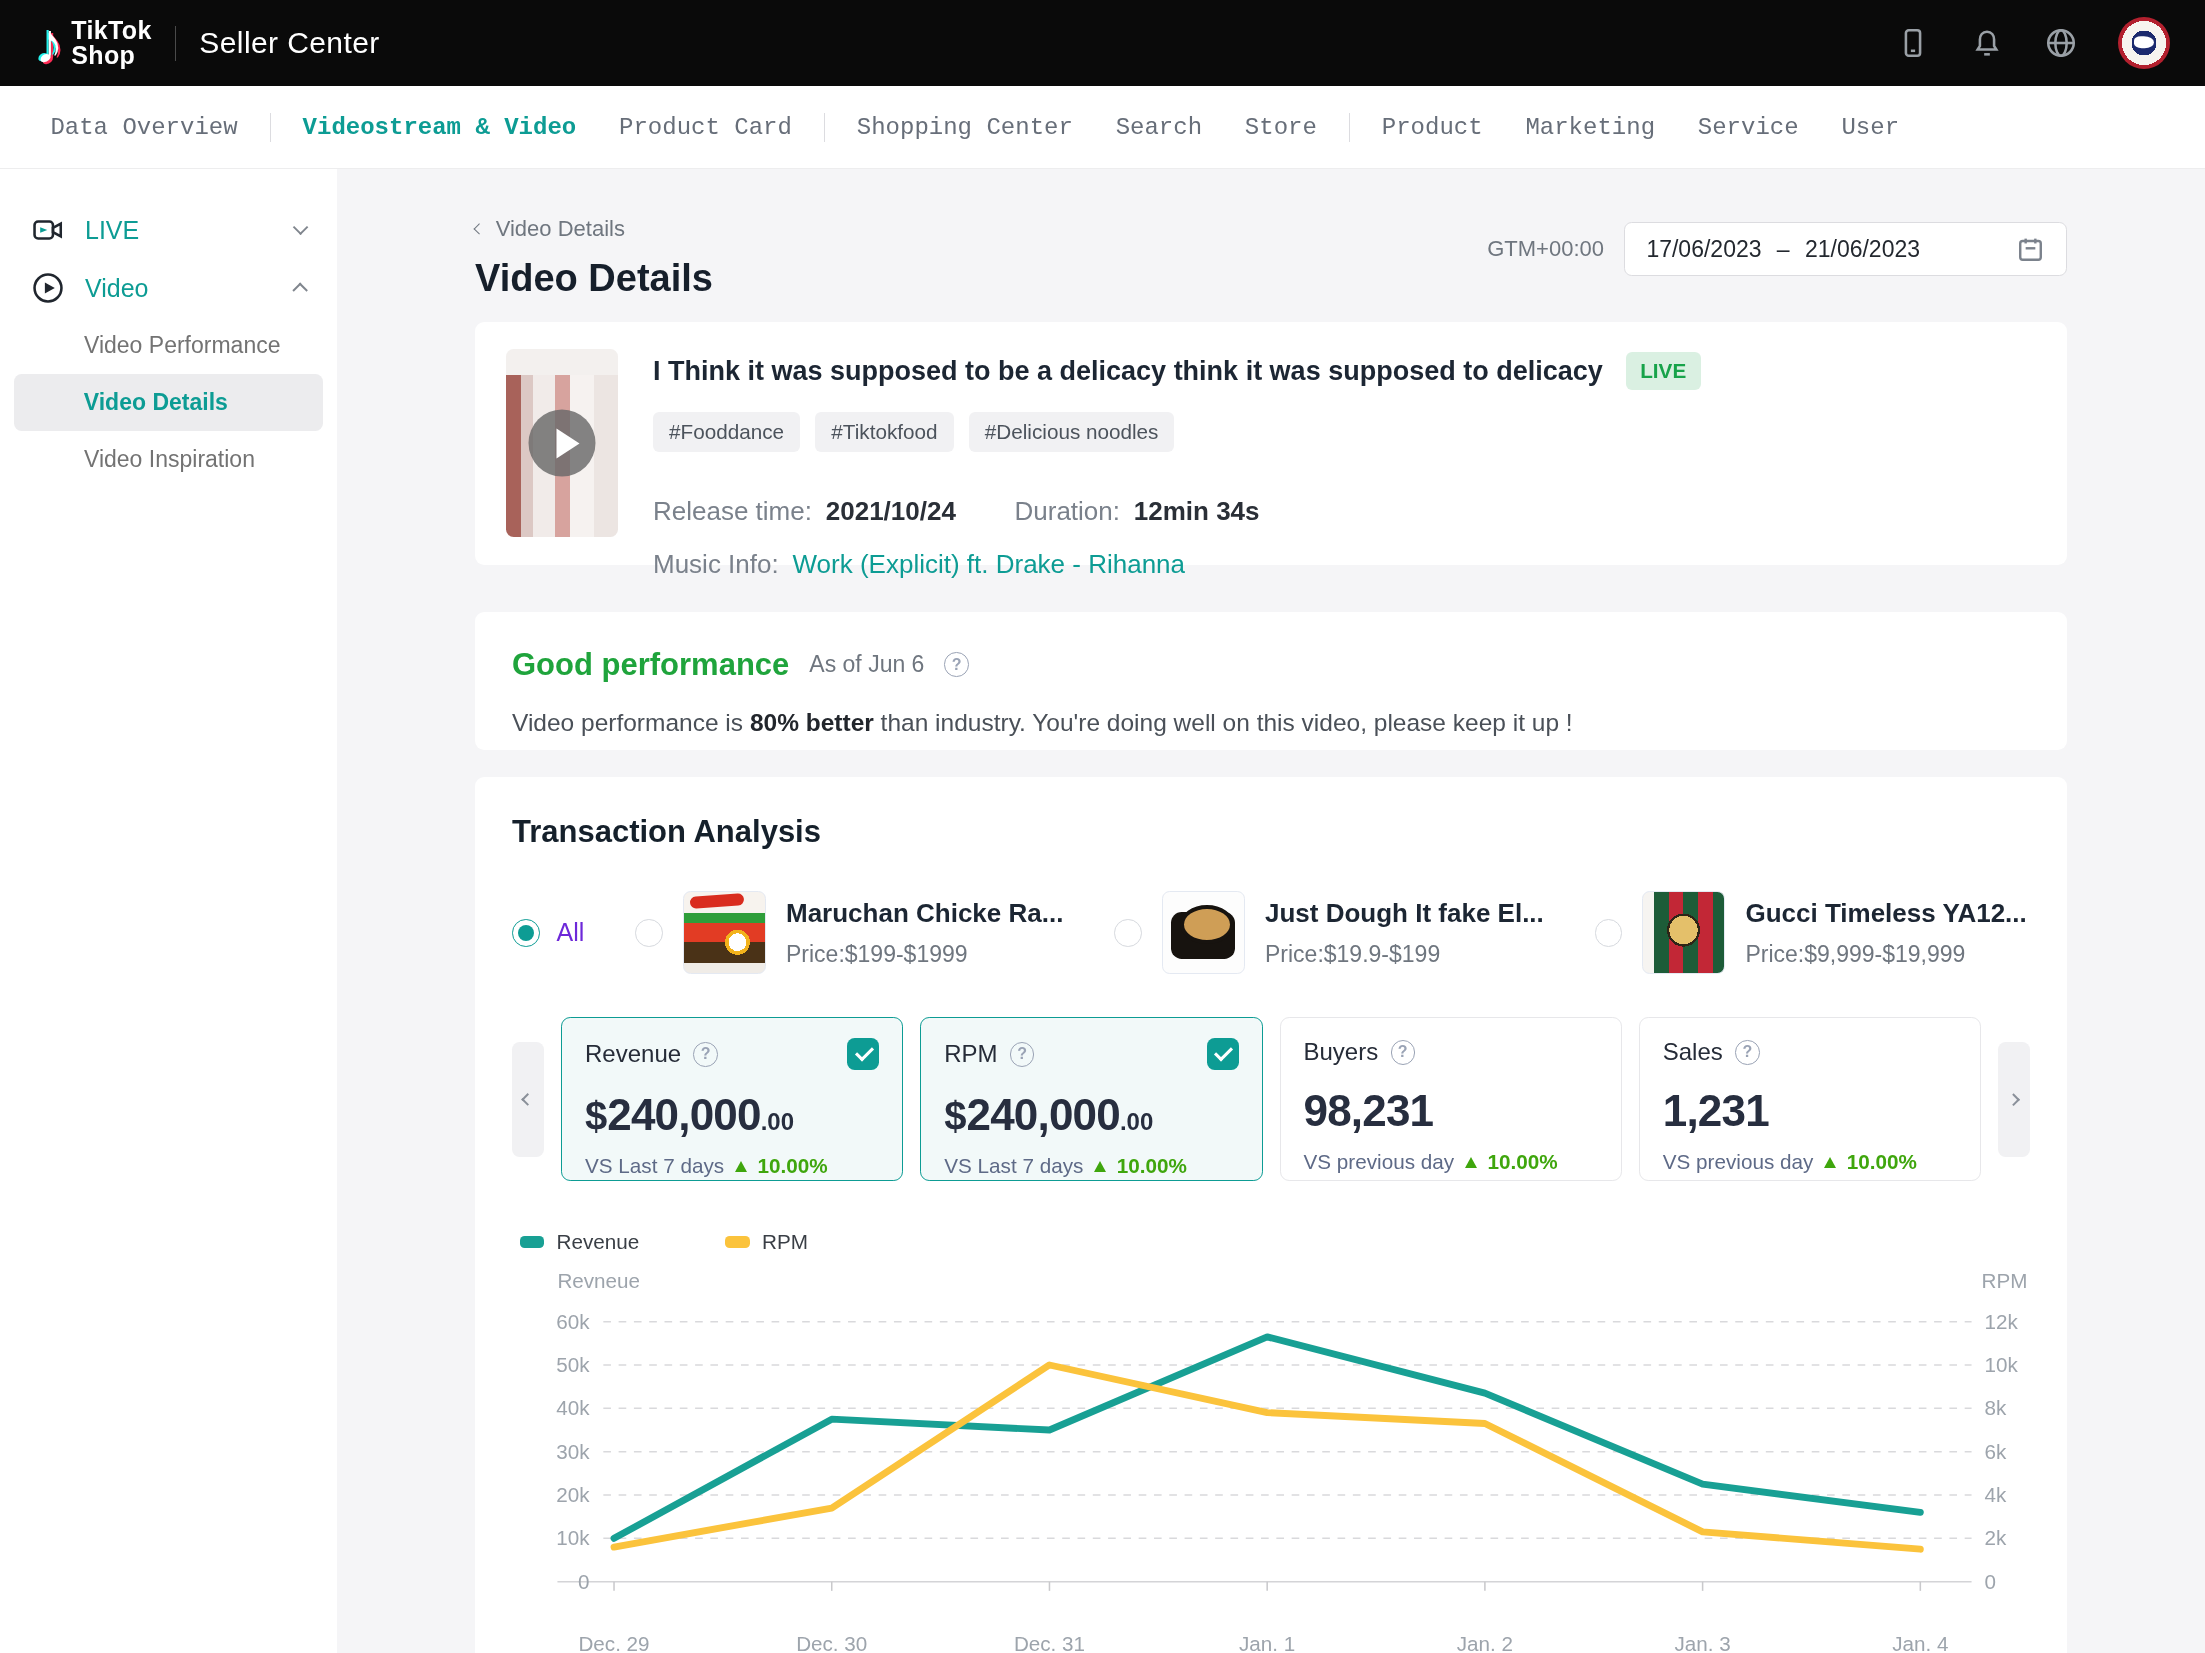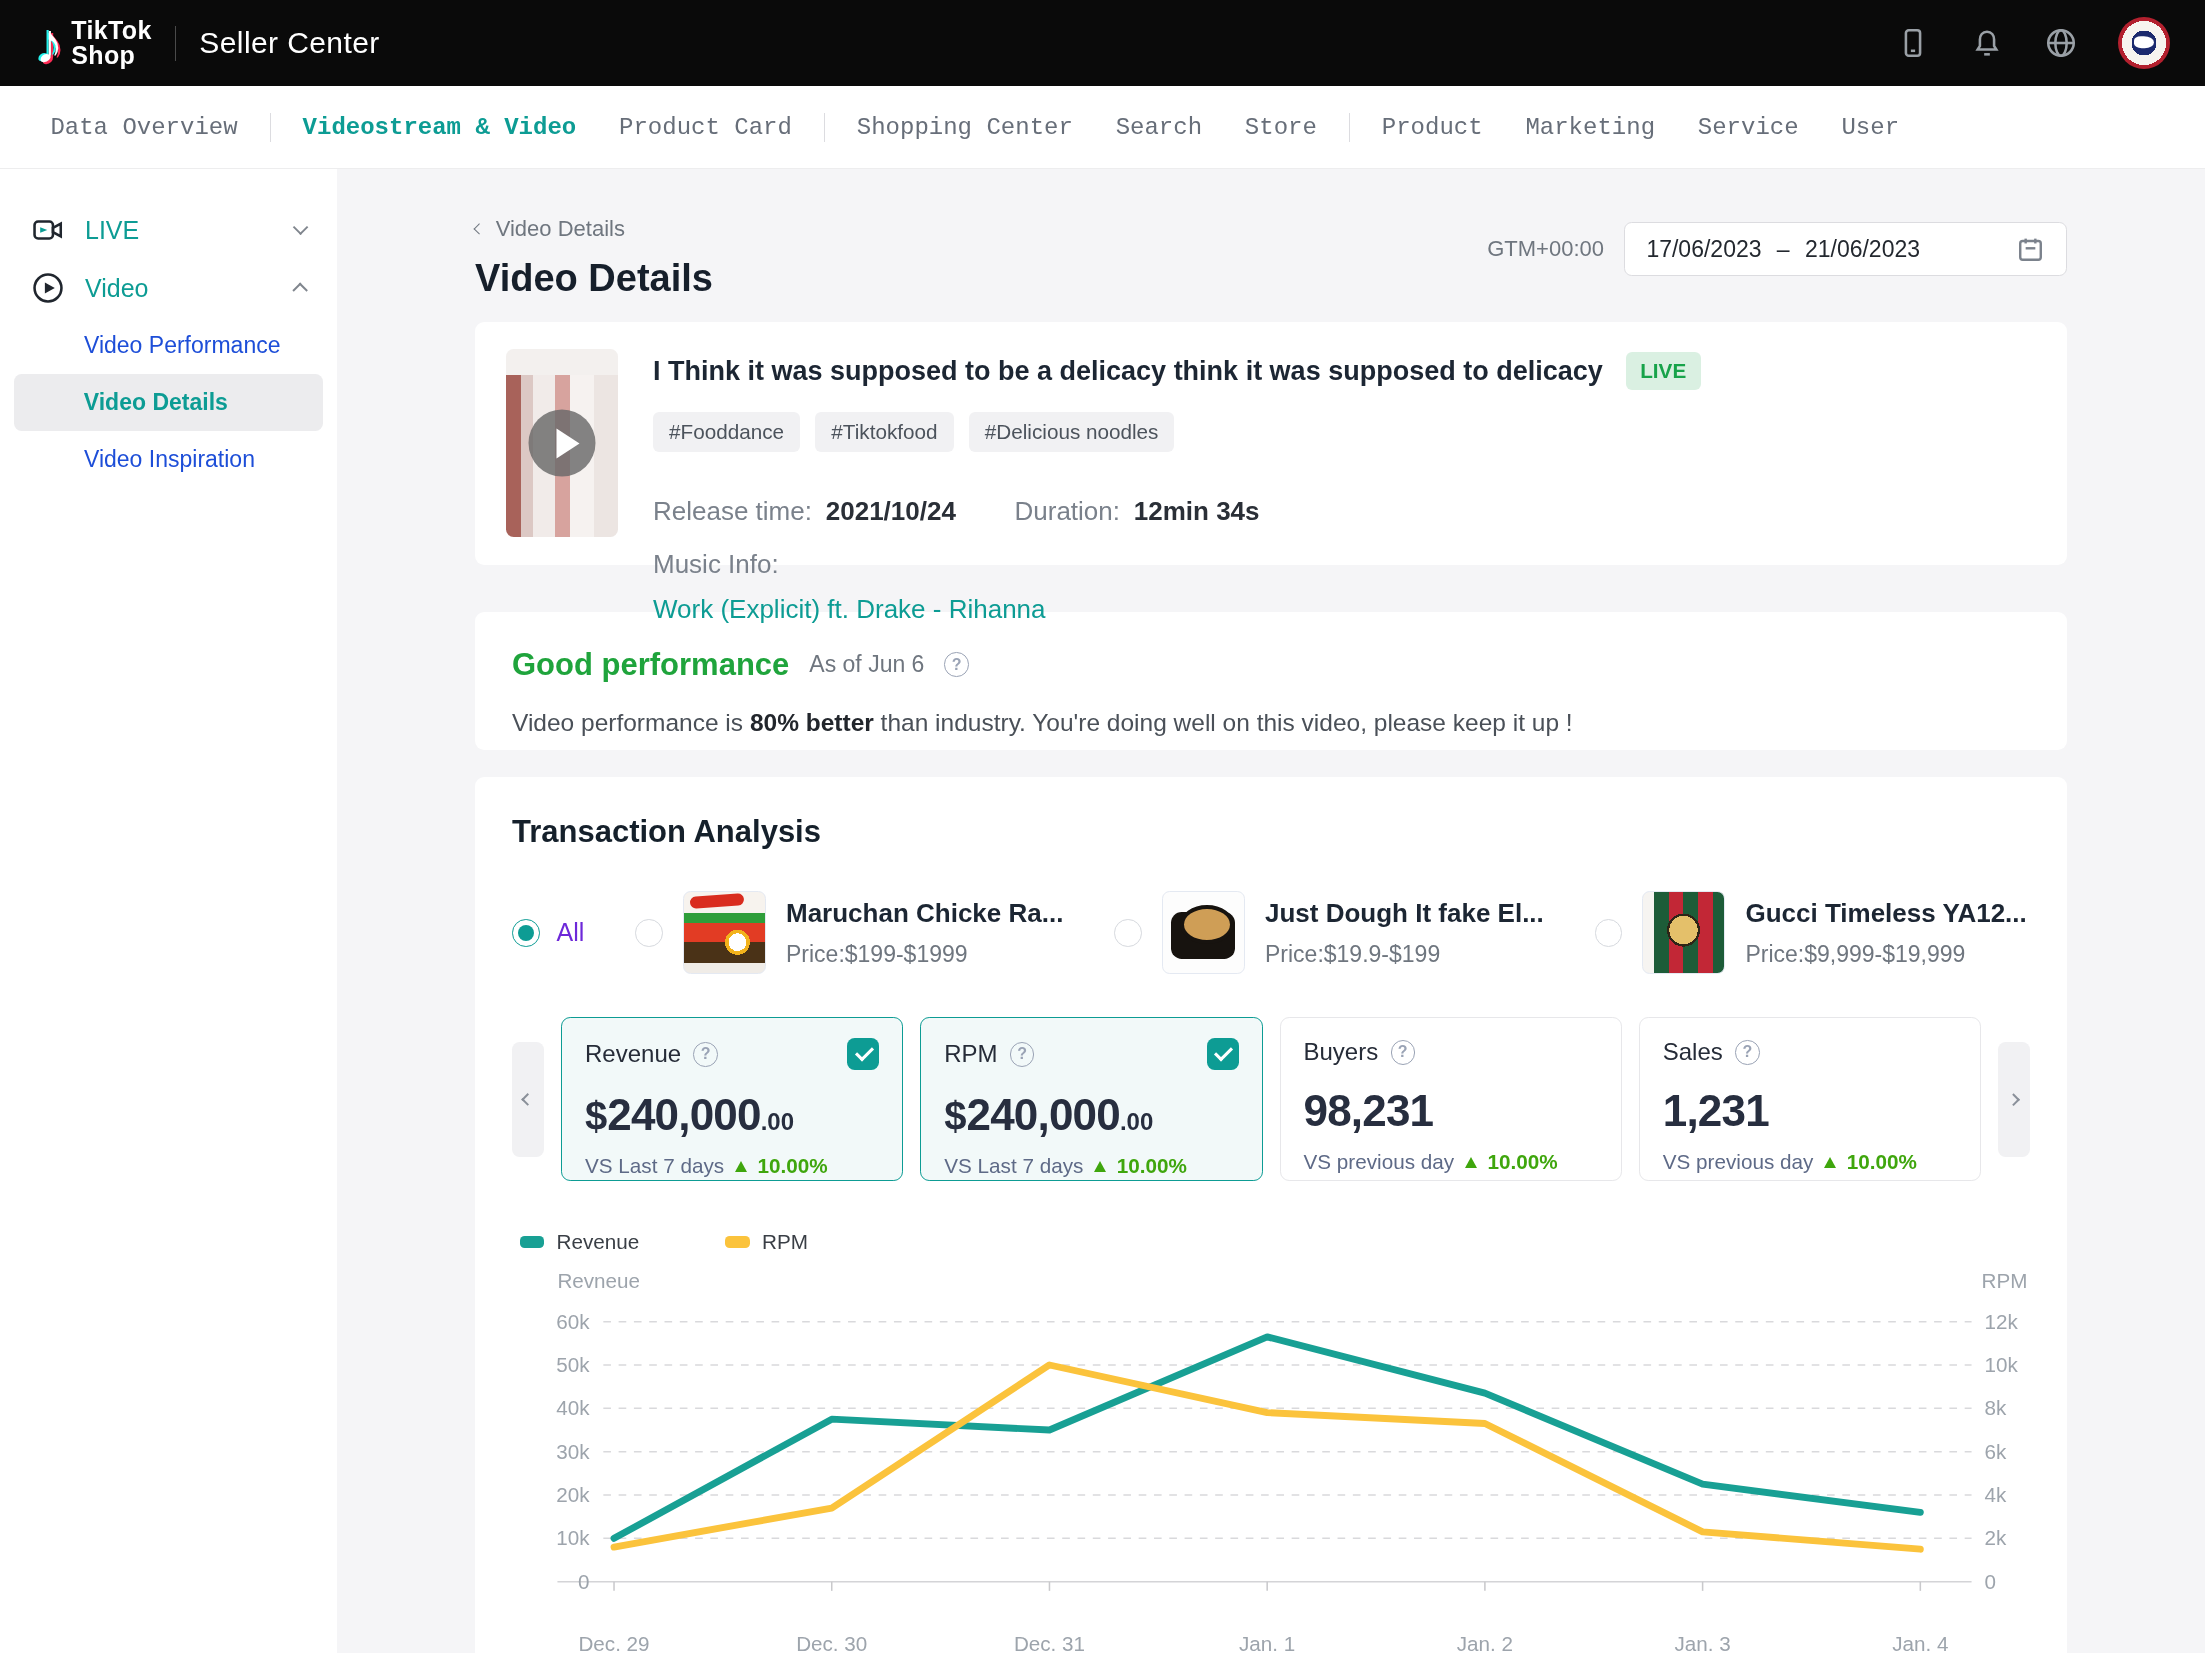--- a/index.html
+++ b/index.html
@@ -32,21 +32,21 @@
 
   
   .body-wrap { display:flex; height:1485px; }
   .sidebar { width:337px; background:#fff; padding-top:32px; flex:none; }
   .side-group { display:flex; align-items:center; height:58px; padding:0 31px;
                 color:#0d9c94; font-size:25px; font-weight:500; }
   .side-group .gicon { width:34px; height:34px; margin-right:20px; flex:none; }
   .side-group .gicon svg { width:100%; height:100%; }
   .side-group .chev { margin-left:auto; color:#80868e; }
   .side-sub { height:57px; display:flex; align-items:center; padding-left:84px;
-              color:#1d4ed8; font-size:23px; cursor:pointer; }
+              color:#737373; font-size:23px; cursor:pointer; }
   .side-sub.active { background:#ececee; border-radius:7.7px; margin:0 13.8px; padding-left:70px;
                      color:#0d9c94; font-weight:700; }
 
   .chev { display:inline-block; width:10.7px; height:10.7px;
           border-left:2.3px solid currentColor; border-bottom:2.3px solid currentColor; }
   .chev.down { transform:rotate(-45deg); margin-top:-4.6px; }
   .chev.up   { transform:rotate(135deg); margin-top:4.6px; }
   .chev.left { transform:rotate(45deg); }
   .chev.right{ transform:rotate(-135deg); }
 
@@ -80,21 +80,21 @@
   .video-title-row { display:flex; align-items:center; gap:23px; }
   .video-title { font-size:27px; font-weight:700; color:#1c2633; }
   .live-badge { background:#daf0e2; color:#17a34a; font-weight:700; font-size:20.7px;
                 padding:6.9px 14.5px; border-radius:6.1px; flex:none; }
   .tags { display:flex; gap:15.3px; margin-top:21.4px; }
   .tag { background:#f1f1f3; color:#4c535c; font-size:20.7px; padding:8.4px 16px; border-radius:6.1px; }
   .meta-row { margin-top:44px; font-size:26px; display:flex; gap:13.8px; align-items:baseline; }
   .meta-label { color:#7a818b; }
   .meta-value { color:#2a2f37; font-weight:700; }
   .meta-gap { width:31px; }
-  .music-row { margin-top:21.4px;flex-direction:column; }
+  .music-row { margin-top:21.4px; }
   .music-link { color:#0d9c94; font-weight:400; cursor:pointer; }
 
   .perf-card { margin-top:47px; padding:35px 37px; height:138px; }
   .perf-head { display:flex; align-items:center; gap:20px; }
   .perf-title { color:#1fa43c; font-size:31px; font-weight:700; }
   .perf-asof { color:#6f767f; font-size:23px; }
   .qmark { display:inline-flex; align-items:center; justify-content:center;
            width:24.5px; height:24.5px; border:1.5px solid #9aa3b5; border-radius:50%;
            color:#9aa3b5; font-size:16px; font-weight:700; flex:none; }
   .qmark::before { content:"?"; }

